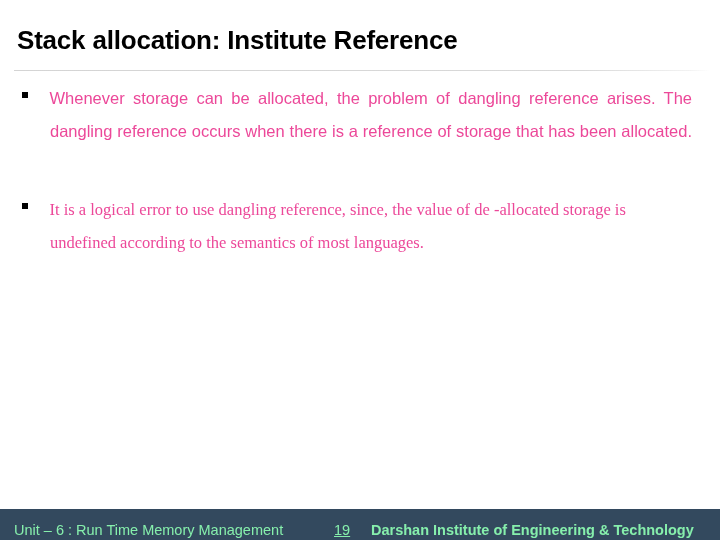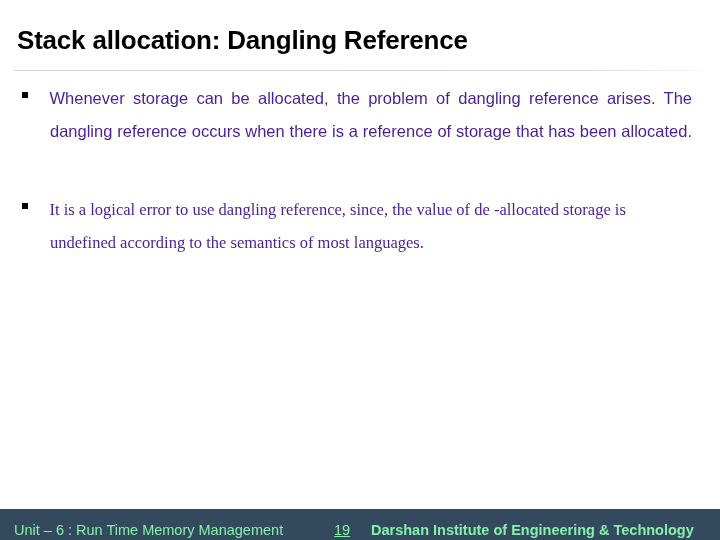--- a/index.html
+++ b/index.html
@@ -66,21 +66,21 @@
     left: 22px;
     top: 10px;
     width: 6px;
     height: 6px;
     background: #000000;
   }
 
   .bullet-text {
     font-size: 16.5px;
     line-height: 33px;
-    color: #4c1d95;
+    color: #ec4899;
     text-indent: -0.5px;
   }
 
   .bullet-text.justified {
     text-align: justify;
   }
   .bullet-text.justified::after {
     content: "";
     display: inline-block;
     width: 100%;
@@ -130,21 +130,21 @@
     position: absolute;
     left: 371px;
     font-weight: bold;
   }
 </style>
 </head>
 <body>
 
 <div class="slide">
 
-  <div class="slide-title">Stack allocation: Dangling Reference</div>
+  <div class="slide-title">Stack allocation: Institute Reference</div>
 
   <div class="title-rule"></div>
 
   <div class="body-area">
 
     <div class="bullet-row">
       <span class="bullet-mark"></span>
       <div class="bullet-text justified">Whenever storage can be allocated, the problem of dangling reference arises. The dangling reference occurs when there is a reference of storage that has been allocated.</div>
     </div>
 

